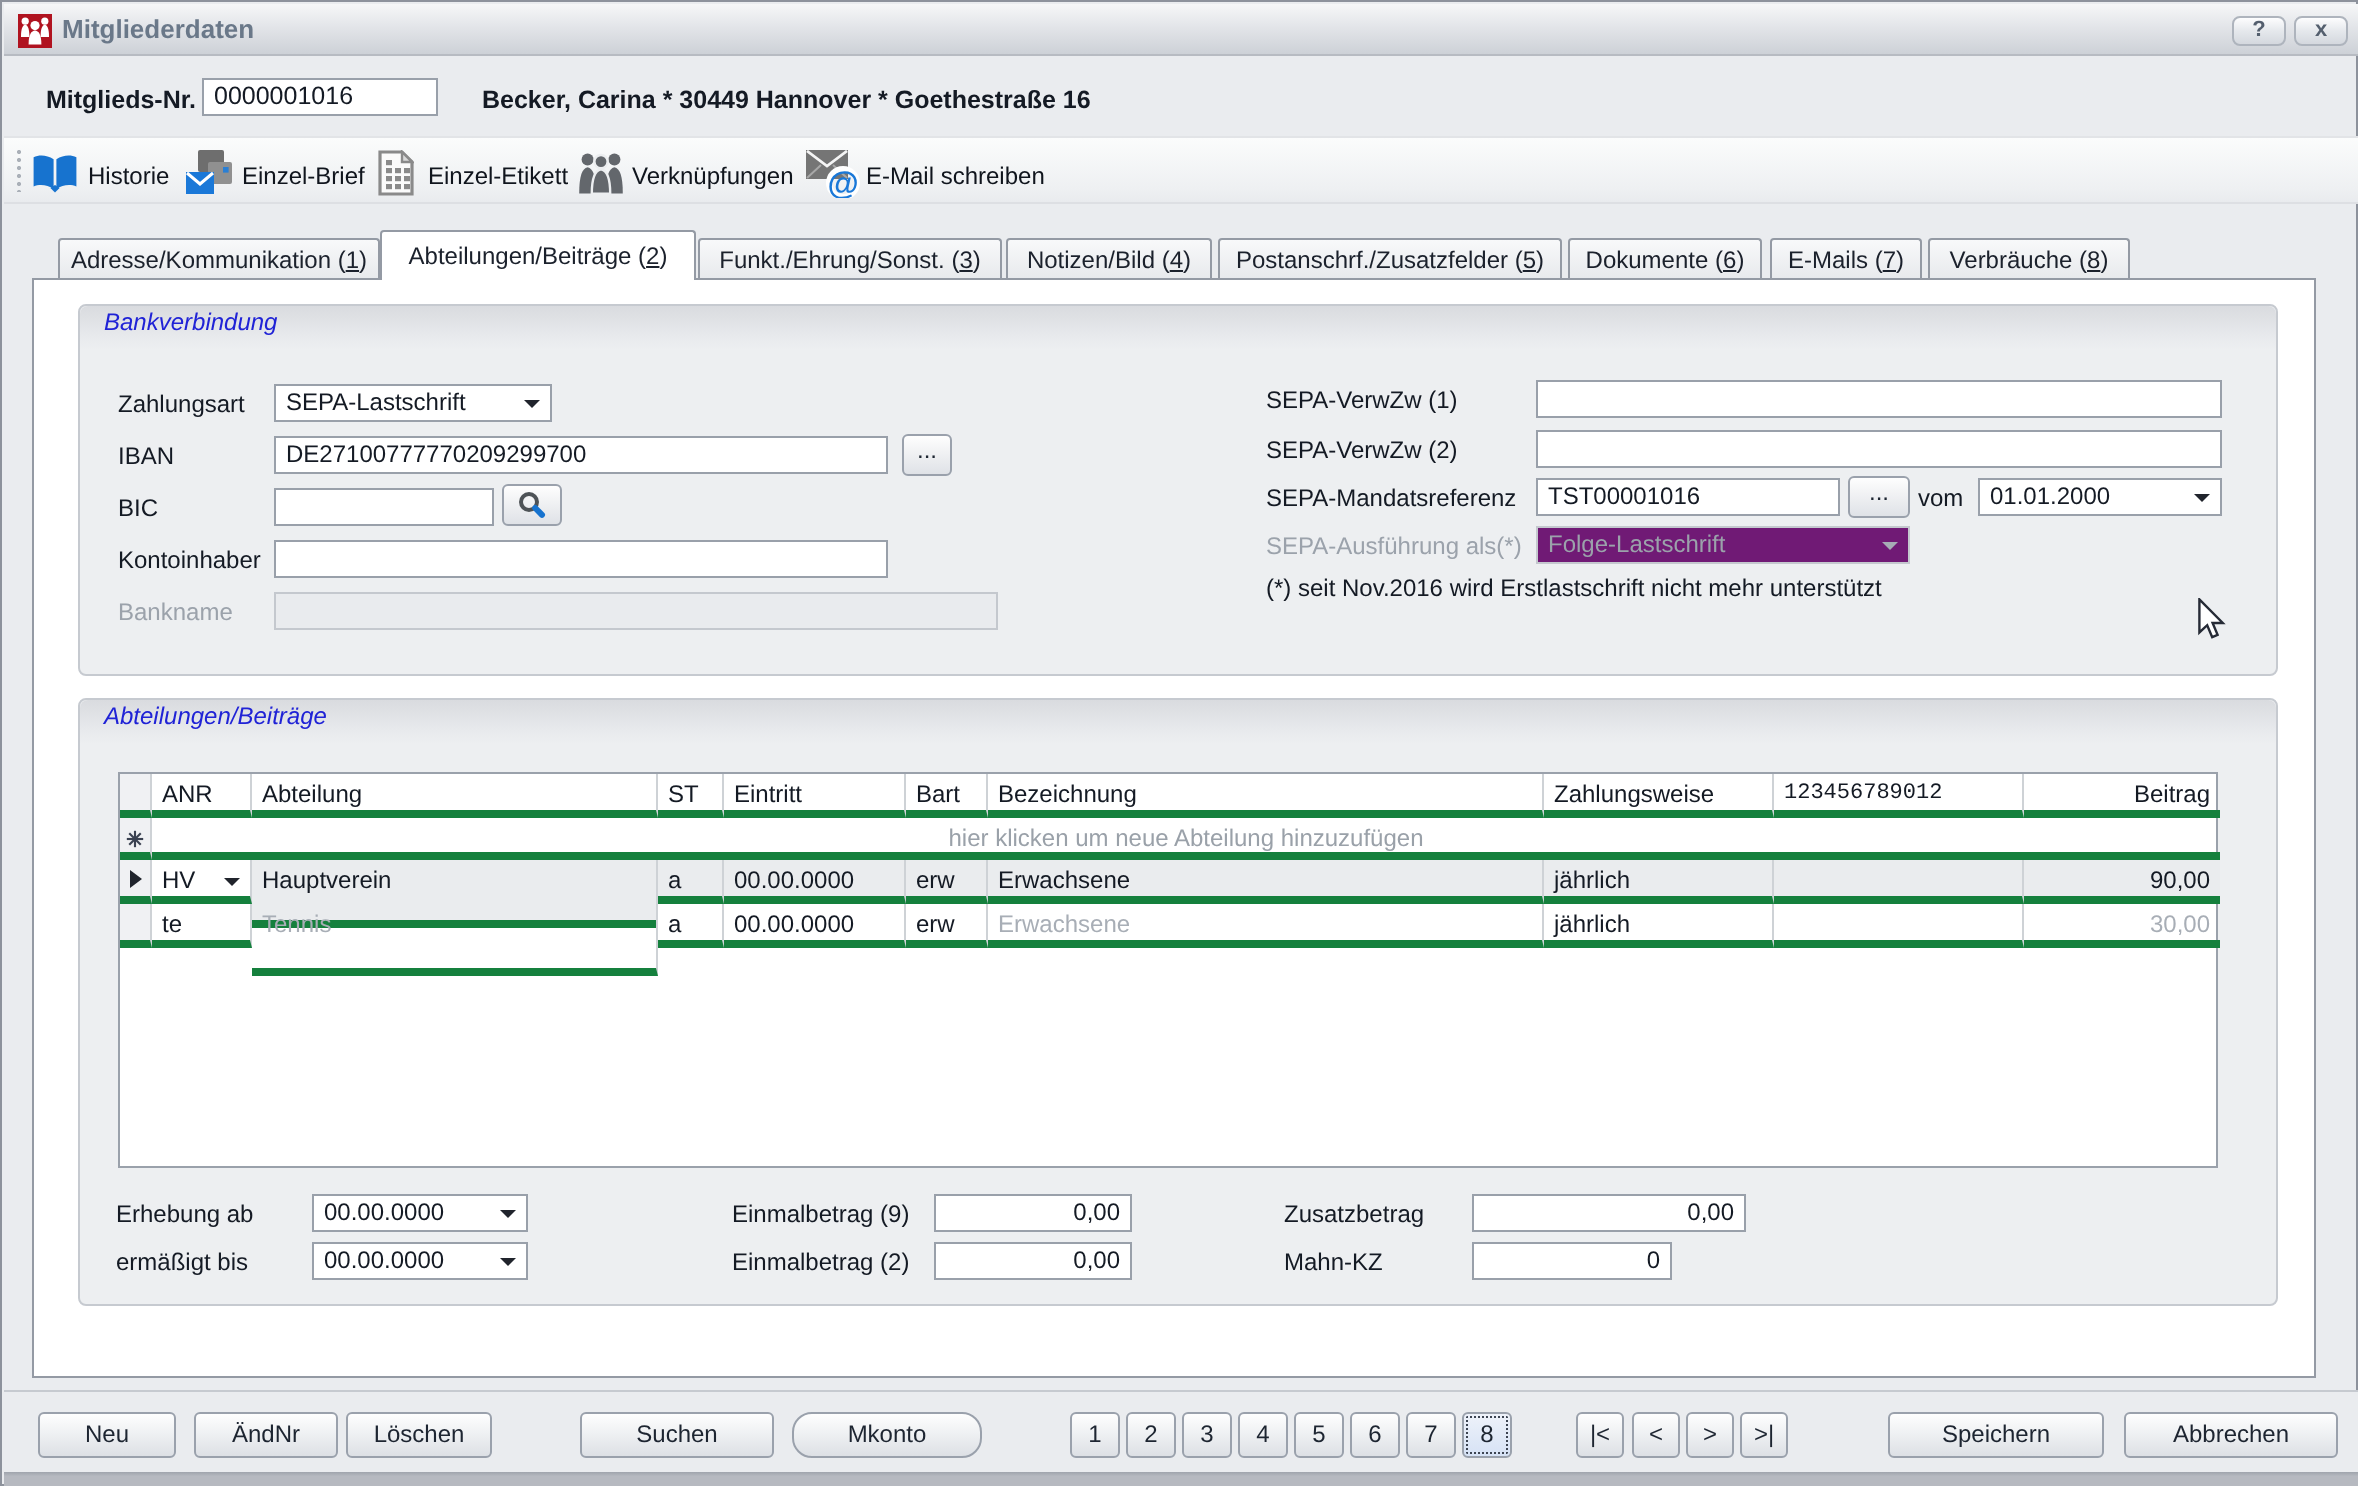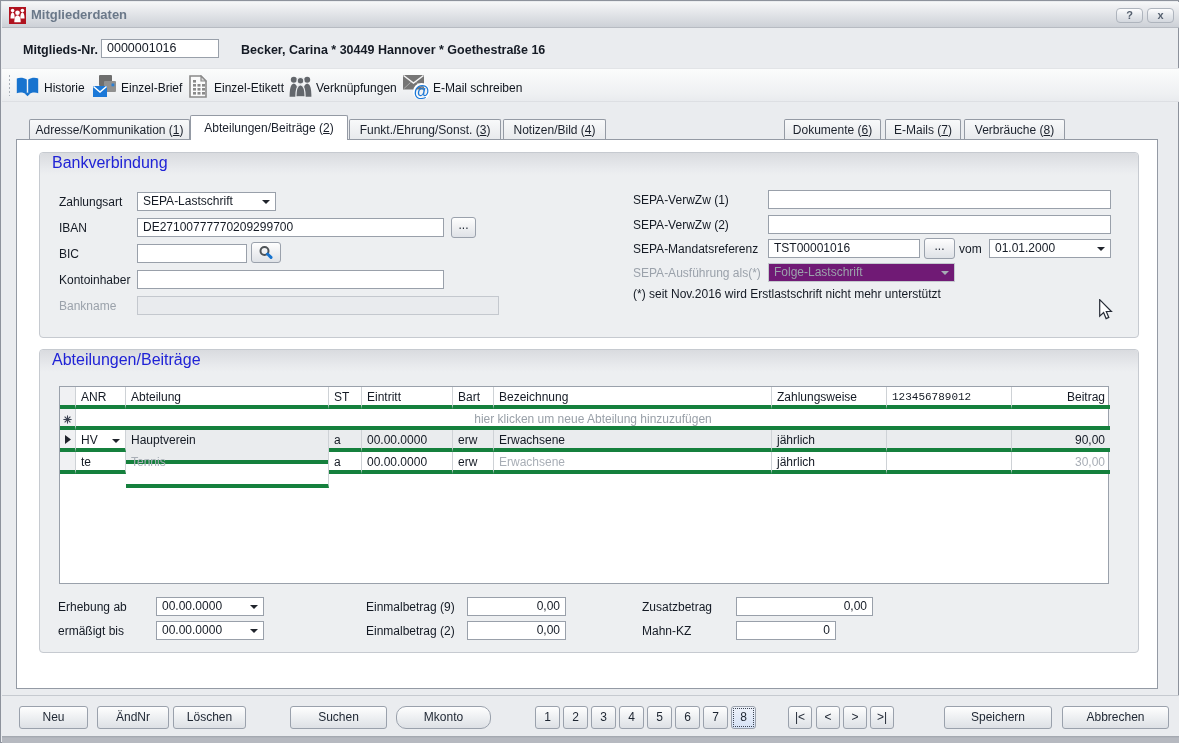--- a/index.html
+++ b/index.html
@@ -32,21 +32,21 @@
       border-radius:2px 2px 0 0; color:#1b212c; }
   .tab span { display:inline-block; margin-top:3px; }
   .tab.active { top:114px; height:25px; background:#fff; z-index:5; }
   .tab.active span { margin-top:5px; }
   #tabpanel { position:absolute; left:15px; top:138px; width:1142px; height:550px;
       background:#fff; border:1px solid #949aa4; z-index:1; }
   
   .group { position:absolute; background:#edeff1; border:1px solid #c6cad0; border-radius:4px; z-index:2; }
   .group .hdr { position:absolute; left:0; top:0; right:0; height:22px;
       background:linear-gradient(#d9dbdf,#e8eaed 70%,#edeff1); border-radius:4px 4px 0 0; }
-  .gtitle { position:absolute; left:12px; top:1px; color:#2023d6; font-size:16px; }
+  .gtitle { position:absolute; left:12px; top:1px; color:#2023d6; font-size:12px;font-style:italic; }
   .combo { position:absolute; z-index:3; background:#fff; border:1px solid #99a0aa; font-size:12px; line-height:17px; padding:0 5px; }
   .combo .arr { position:absolute; right:5px; top:7px; width:0; height:0;
       border-left:4px solid transparent; border-right:4px solid transparent; border-top:4px solid #20242c; }
   .combo.dis { background:#701a75; border-color:#c4c8ce; color:#9ba2ab; }
   .combo.dis .arr { border-top-color:#a6acb5; }
   .btn { position:absolute; z-index:3; background:linear-gradient(#fefefe,#f0f1f3 45%,#dfe2e7);
       border:1px solid #9aa1ac; border-radius:3px; color:#1d2531; font-size:12px;
       text-align:center; }
   
   #grid { position:absolute; left:58px; top:385px; width:1050px; height:198px; background:#fff; border:1px solid #9aa1ab; z-index:3;}
@@ -136,20 +136,21 @@
     <circle cx="18.5" cy="16.5" r="7" fill="none" stroke="#fff" stroke-width="3"></circle>
     <text x="18.5" y="22" font-size="16" font-weight="bold" fill="#1a78d8" text-anchor="middle" font-family="Liberation Sans">@</text>
   </svg>
   <div class="tbtext" style="left:432px;">E-Mail schreiben</div>
 
   <div id="tabpanel"></div>
   <div class="tab" style="left:28px; width:161px;"><span>Adresse/Kommunikation (<u>1</u>)</span></div>
   <div class="tab active" style="left:189px; width:158px;"><span>Abteilungen/Beiträge (<u>2</u>)</span></div>
   <div class="tab" style="left:348px; width:152px;"><span>Funkt./Ehrung/Sonst. (<u>3</u>)</span></div>
   <div class="tab" style="left:502px; width:103px;"><span>Notizen/Bild (<u>4</u>)</span></div>
+  <div class="tab" style="left:608px; width:172px;"><span>Postanschrf./Zusatzfelder (<u>5</u>)</span></div>
   <div class="tab" style="left:783px; width:97px;"><span>Dokumente (<u>6</u>)</span></div>
   <div class="tab" style="left:884px; width:76px;"><span>E-Mails (<u>7</u>)</span></div>
   <div class="tab" style="left:963px; width:101px;"><span>Verbräuche (<u>8</u>)</span></div>
 
   <div class="group" style="left:38px; top:151px; width:1100px; height:186px;">
       <div class="hdr"></div>
     <div class="gtitle">Bankverbindung</div>
   </div>
   <div class="lbl" style="left:58px; top:194px;">Zahlungsart</div>
   <div class="combo" style="left:136px; top:191px; width:139px; height:19px;">SEPA-Lastschrift<span class="arr"></span></div>

